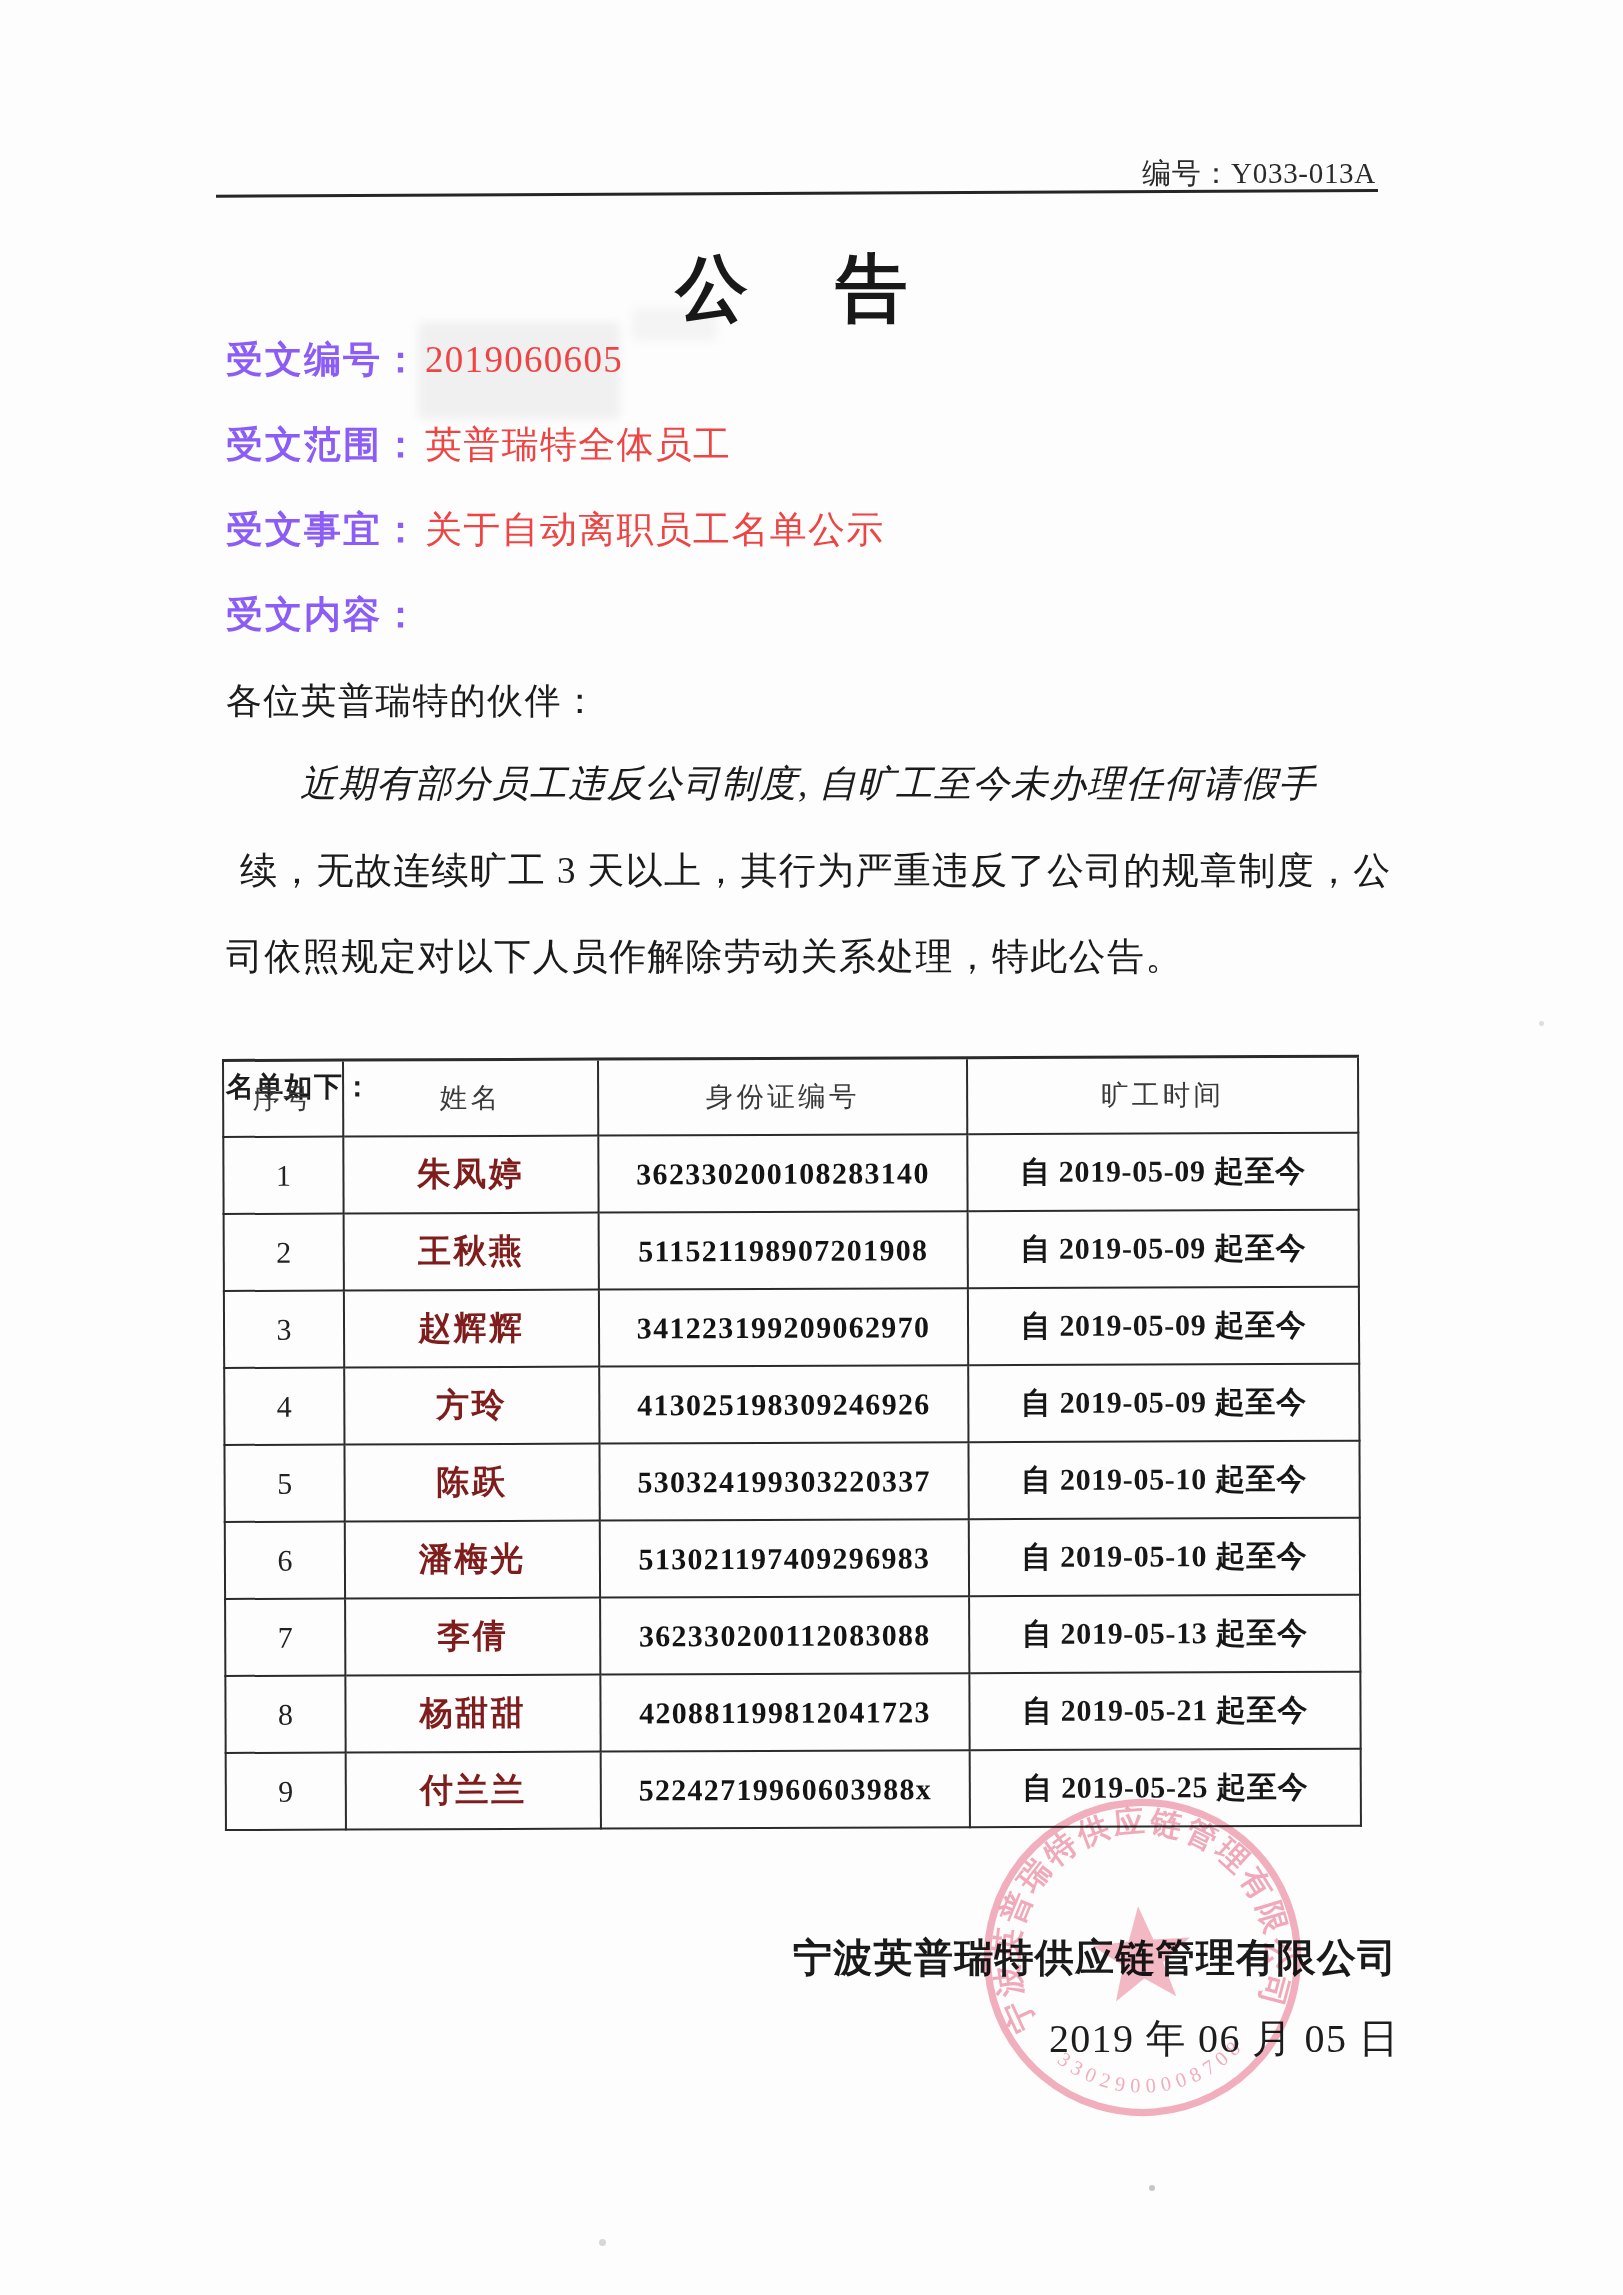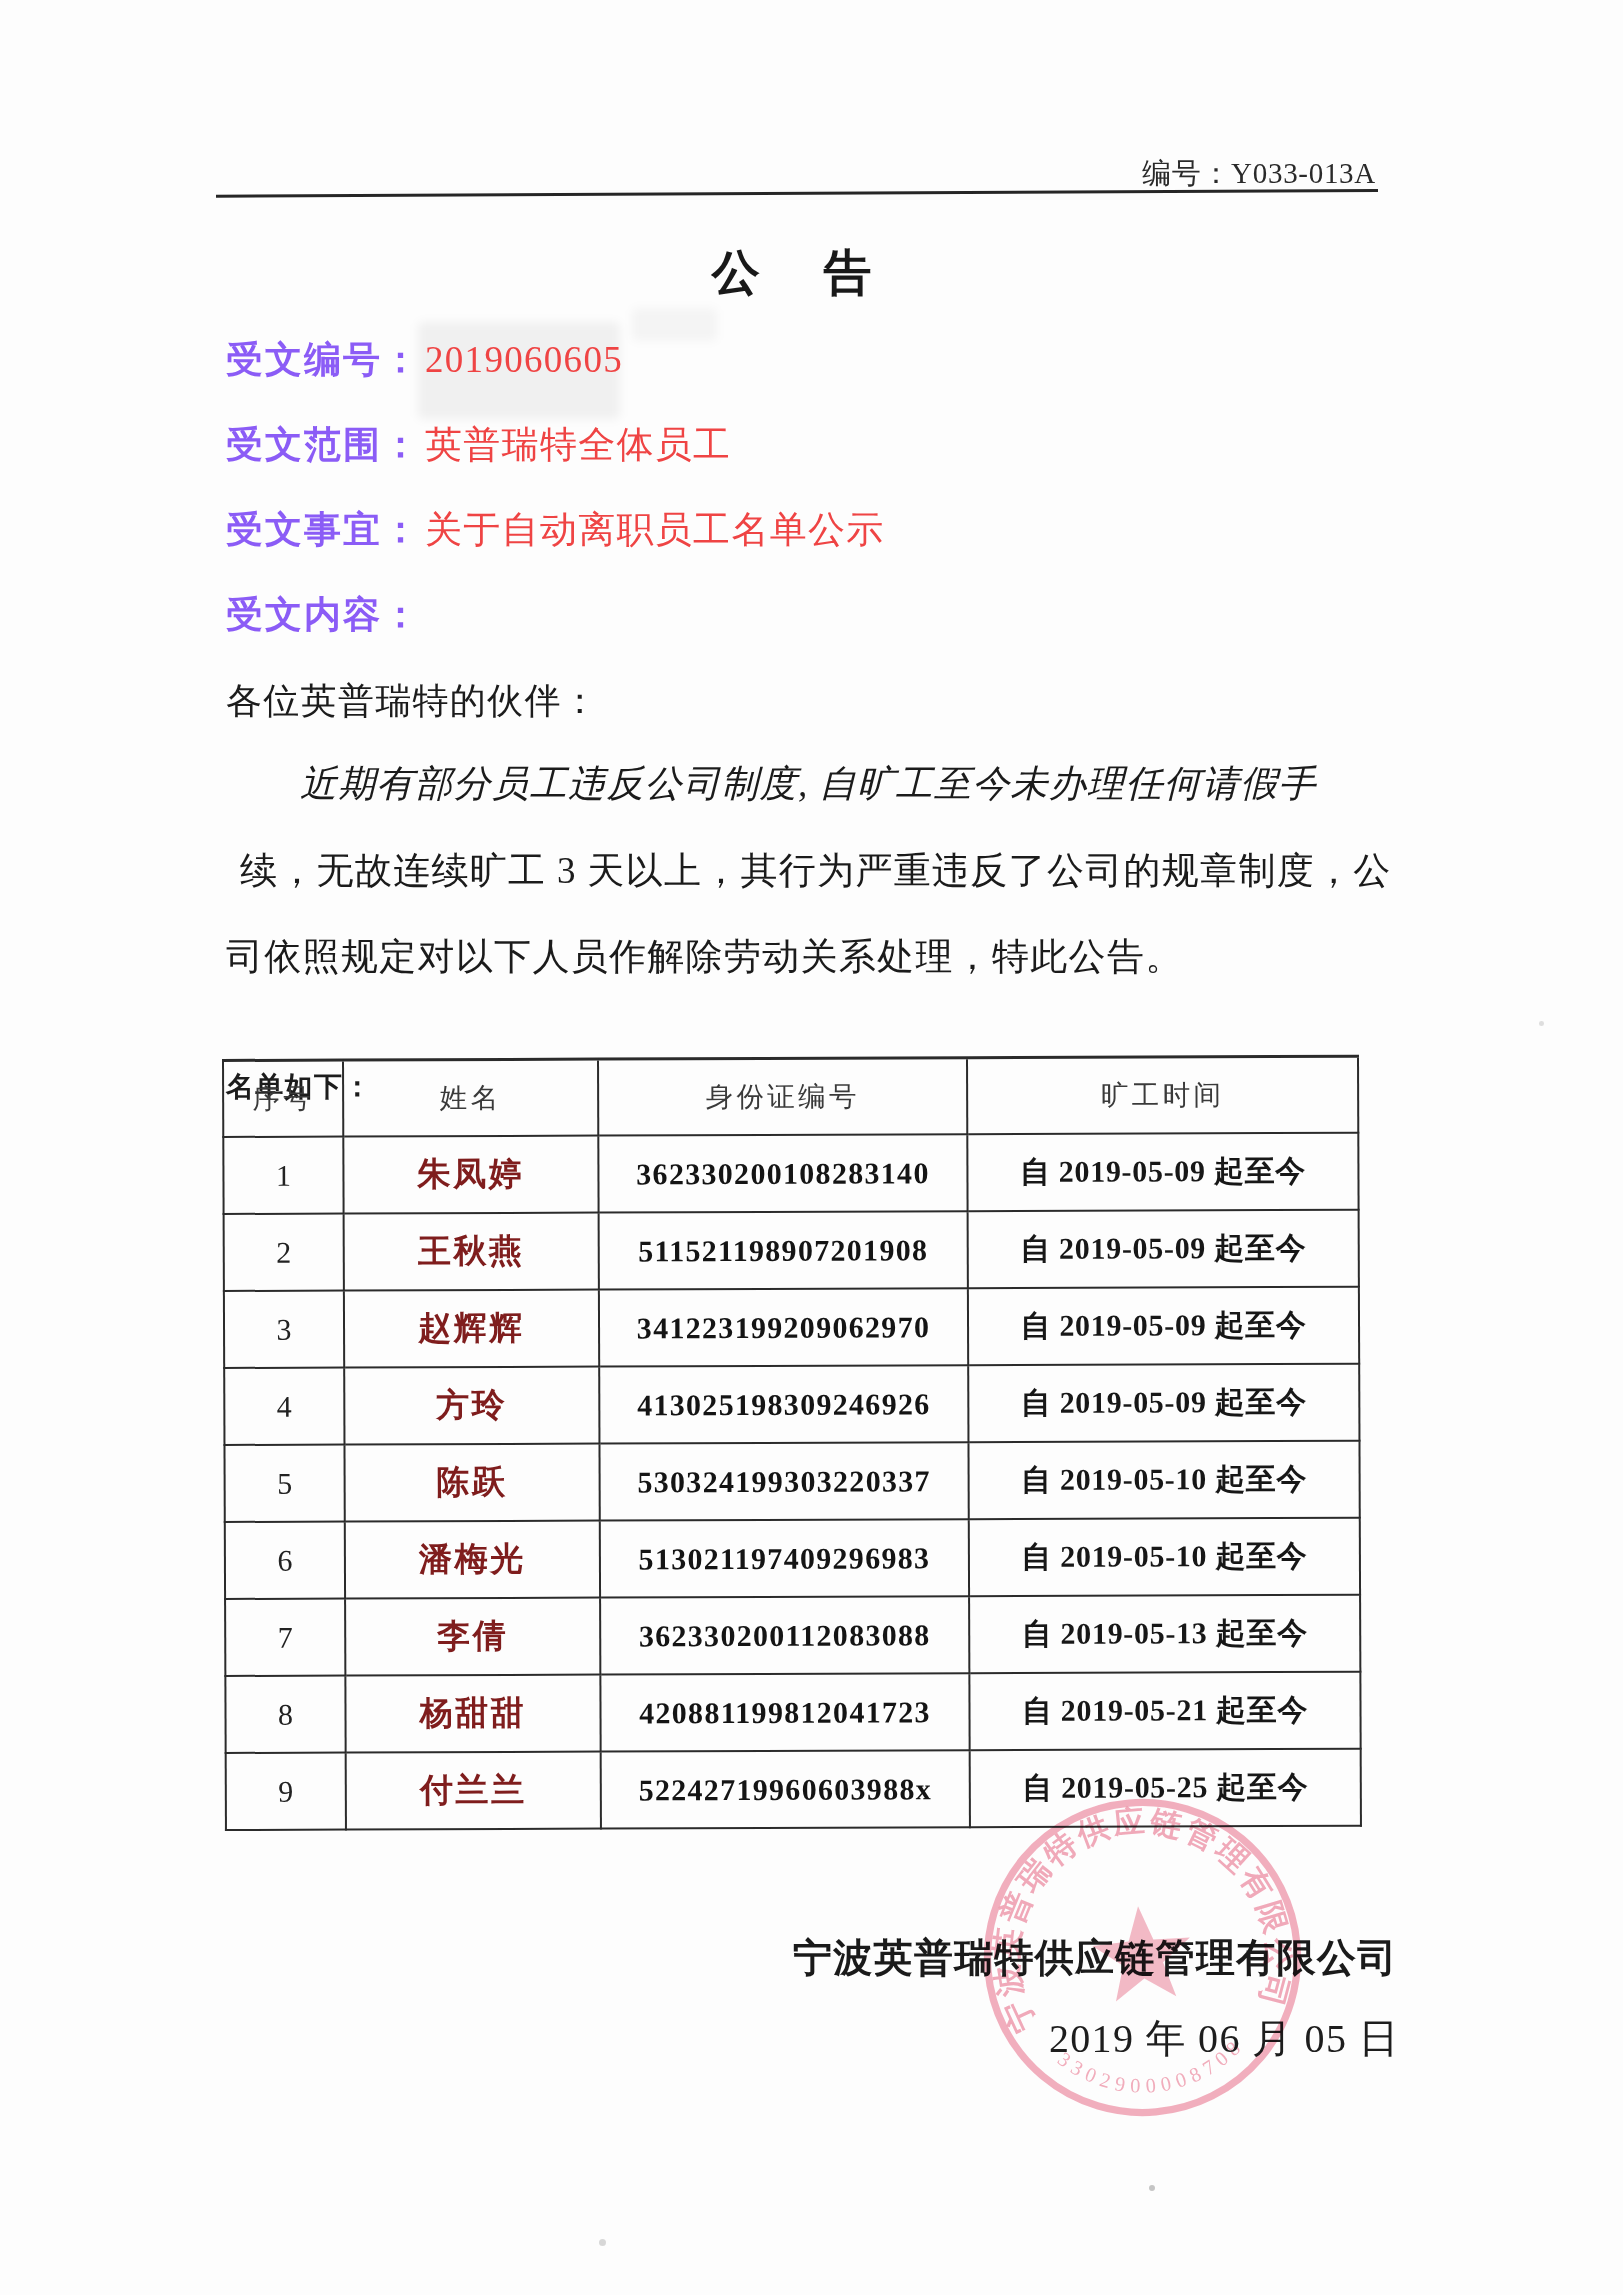--- a/index.html
+++ b/index.html
@@ -16,21 +16,21 @@
     position:absolute; top:154px; left:1142px; width:242px;
     font-size:29px; letter-spacing:0.7px; color:#2a2a2a;
     white-space:nowrap;
   }
   .top-rule{
     position:absolute; top:189px; left:216px; width:1162px; height:3.3px;
     background:#262626; transform:rotate(-0.28deg); transform-origin:right center;
   }
   .title{
     position:absolute; top:241px; left:216px; width:1159px;
-    text-align:center; font-size:48px; font-weight:bold;
+    text-align:center; font-size:72px; font-weight:bold;
     letter-spacing:7.9px; color:#191919;
   }
   
   .ghost{position:absolute; background:rgba(0,0,0,0.05); filter:blur(4.6px); border-radius:5.2px;}
   .ghost-1{top:322px; left:418px; width:202px; height:97px;}
   .ghost-2{top:308px; left:632px; width:85px; height:33px; background:rgba(0,0,0,0.035);}
   .speck{position:absolute; background:rgba(0,0,0,0.22); border-radius:50%;}
   .speck-1{top:2185px; left:1149px; width:5.9px; height:5.9px;}
   .speck-2{top:2239px; left:599px; width:7.2px; height:7.2px; background:rgba(0,0,0,0.15);}
   .speck-3{top:1021px; left:1539px; width:4.6px; height:4.6px; background:rgba(0,0,0,0.12);}

